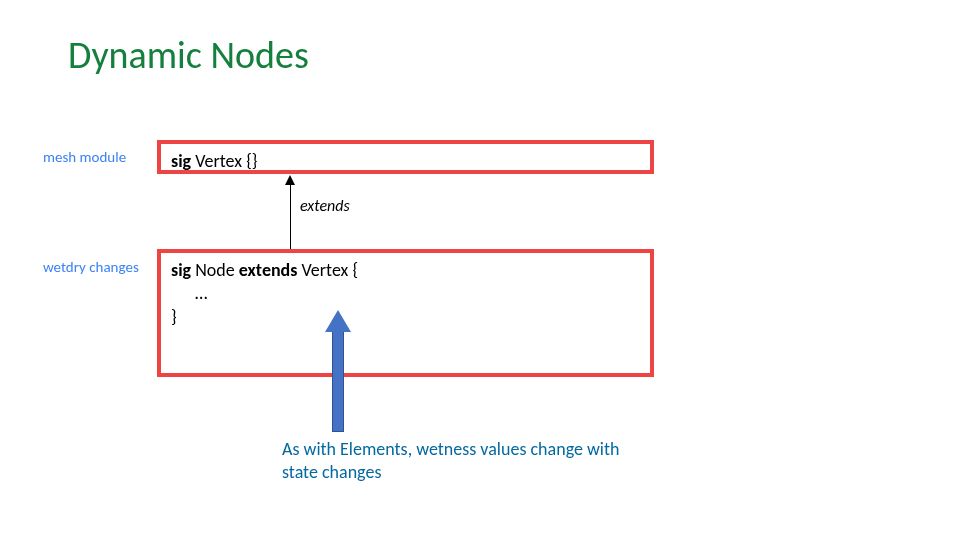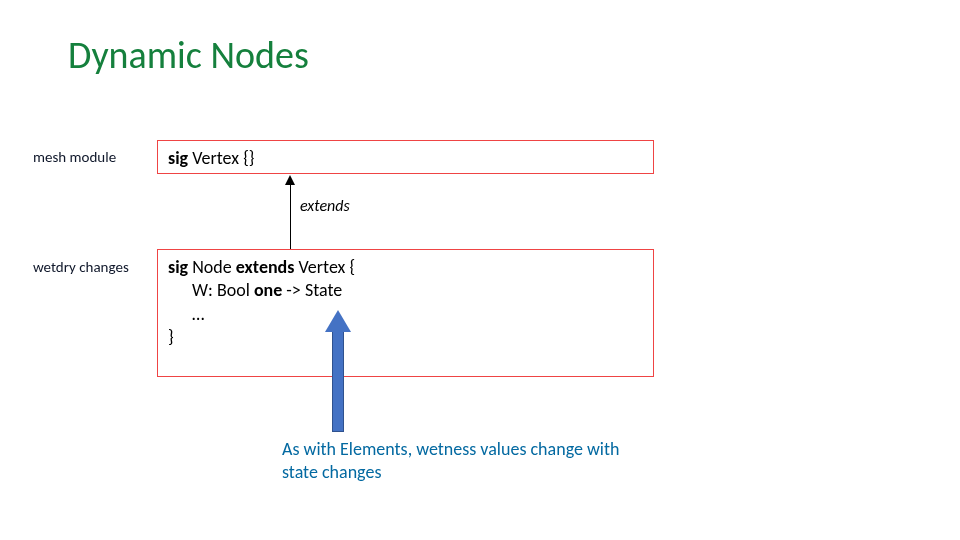--- a/index.html
+++ b/index.html
@@ -17,27 +17,28 @@
     left: 68px;
     font-size: 38px;
     font-weight: 400;
     color: #15803d;
     font-family: "Calibri Light", "Calibri", "Segoe UI", sans-serif;
   }
   .label {
     position: absolute;
     font-size: 15px;
     font-weight: 400;
-    color: #0f172a;
+    color: #3b82f6;
+    margin-left: 10px;
   }
   .label-mesh { top: 148px; left: 33px; }
   .label-wetdry { top: 258px; left: 33px; }
   .box {
     position: absolute;
-    border: 1px solid #ef4444;
+    border: 4px solid #ef4444;
     background: #fff;
     padding: 6px 10px;
     font-size: 18px;
     line-height: 1.3;
   }
   .box1 { top: 140px; left: 157px; width: 497px; height: 34px; }
   .box2 { top: 249px; left: 157px; width: 497px; height: 128px; }
   .extends-label {
     position: absolute;
     top: 196px;
@@ -117,23 +118,20 @@
 
 <div class="arrow1">
   <div class="arrow1-line"></div>
   <div class="arrow1-head"></div>
 </div>
 
 <div class="box box2">
   <div>
     <span class="bold">sig</span><span> Node </span><span class="bold">extends</span><span> Vertex {</span>
   </div>
-  <div class="indent">
-    <span>W: Bool </span><span class="bold">one</span><span> -&gt; State</span>
-  </div>
   <div class="indent">…</div>
   <div>}</div>
 </div>
 
 <div class="arrow2">
   <div class="arrow2-line"></div>
   <div class="arrow2-head"></div>
 </div>
 
 <div class="caption">As with Elements, wetness values change with state changes</div>

